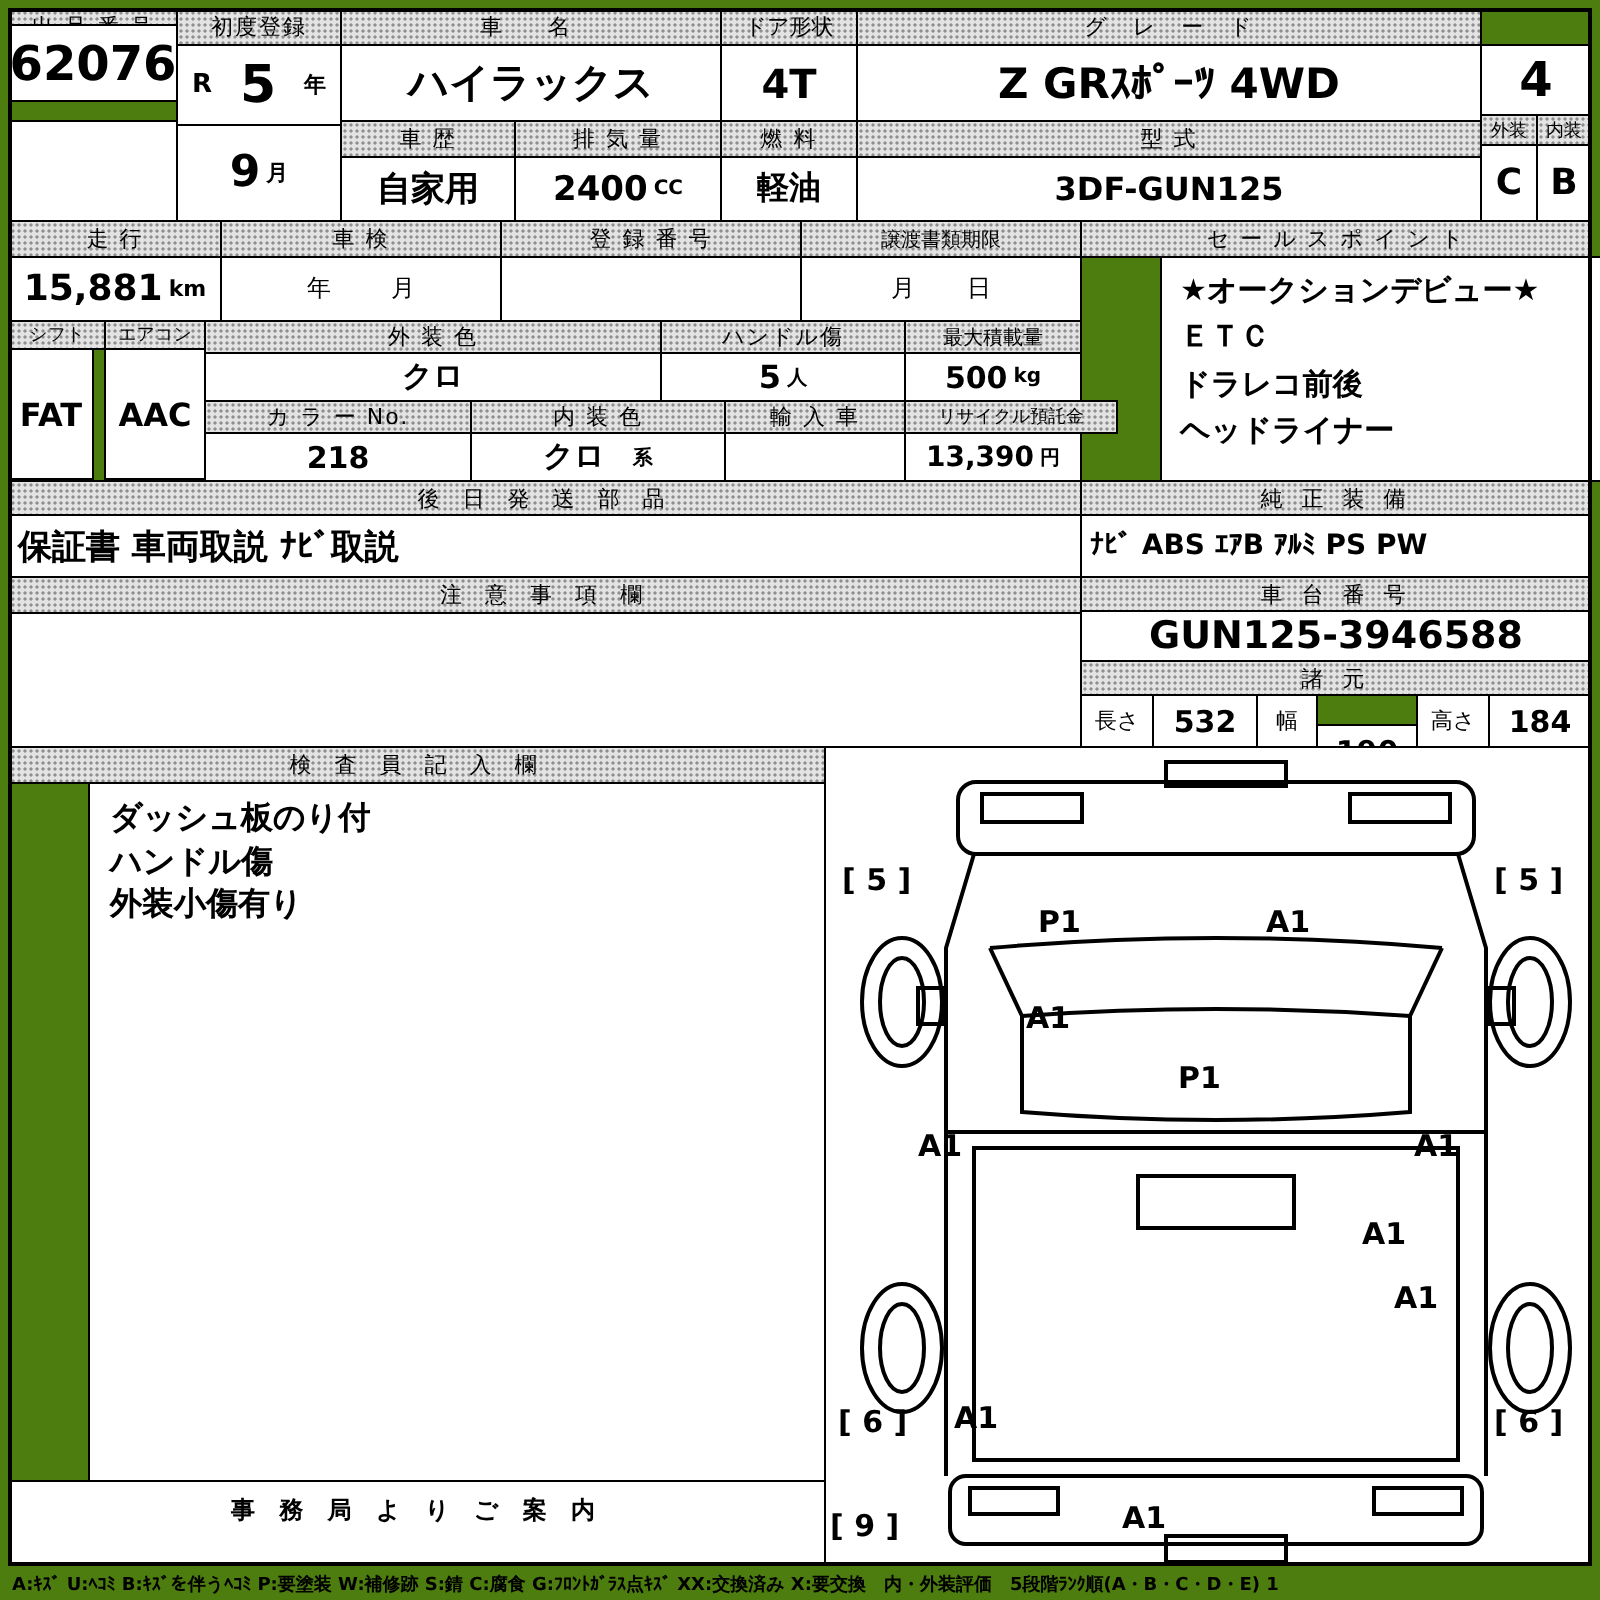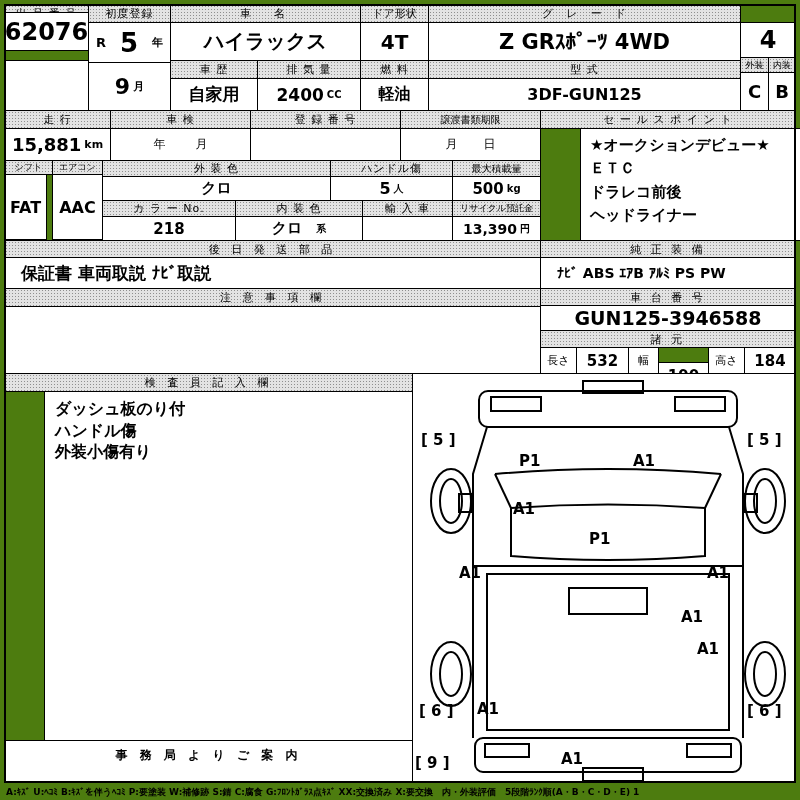--- a/index.html
+++ b/index.html
@@ -9,21 +9,21 @@
   }
   .cell { position:absolute; box-sizing:border-box; border:1px solid #000; background:#fff; overflow:hidden; }
   .hdr {
     display:flex; align-items:center; justify-content:center;
     font-size:11px; letter-spacing:1px;
     background-color:#e3e3e3;
     background-image:radial-gradient(#8f8f8f 0.7px, transparent 0.9px);
     background-size:3px 3px;
   }
   .val { display:flex; align-items:center; justify-content:center; font-weight:bold; }
-  .leftal { justify-content:flex-start; padding-left:16px; }
+  .leftal { justify-content:flex-start; padding-left:4px; }
   .unit { font-weight:bold; margin-left:3px; }
   .plain { font-weight:normal; }.f10{font-size:10px}.f11{font-size:11px}.f12{font-size:12px}
   .f13{font-size:13px}.f14{font-size:14px}.f15{font-size:15px}.f16{font-size:16px}
   .f17{font-size:17px}.f18{font-size:18px}.f19{font-size:19px}.f20{font-size:20px}
   .f21{font-size:21px}.f22{font-size:22px}.f24{font-size:24px}.f26{font-size:26px}
   .lines { display:block; padding:5px 9px; font-weight:bold;margin-left:40px; }
   .lines > div { line-height:1.55; }
   .frame { position:absolute; left:4px; top:4px; width:792px; height:779px;
     border:2px solid #000; box-sizing:border-box; pointer-events:none; }
   .anno { position:absolute; font-weight:bold; font-size:15px; white-space:nowrap; }
@@ -133,21 +133,21 @@
 
   <div class="cell hdr" style="left:235px;top:200px;width:128px;height:17px">内 装 色</div>
   <div class="cell val" style="left:235px;top:216px;width:128px;height:25px">
     <span class="f15">クロ</span>
     <span class="f10" style="margin-left:14px">系</span>
   </div>
 
   <div class="cell hdr" style="left:362px;top:200px;width:91px;height:17px">輸 入 車</div>
   <div class="cell" style="left:362px;top:216px;width:91px;height:25px"></div>
 
-  <div class="cell hdr" style="left:452px;top:200px;width:89px;height:17px;letter-spacing:0;font-size:9px">リサイクル預託金</div>
+  <div class="cell hdr" style="left:452px;top:200px;width:107px;height:17px;letter-spacing:0;font-size:9px">リサイクル預託金</div>
   <div class="cell val" style="left:452px;top:216px;width:89px;height:25px">
     <span class="f14">13,390</span>
     <span class="f10 unit">円</span>
   </div>
 
   <div class="cell hdr" style="left:4px;top:240px;width:537px;height:18px;letter-spacing:4px">後 日 発 送 部 品</div>
   <div class="cell val f17 leftal" style="left:4px;top:257px;width:537px;height:32px">保証書 車両取説 ﾅﾋﾞ取説</div>
 
   <div class="cell hdr" style="left:540px;top:240px;width:256px;height:18px;letter-spacing:3px">純 正 装 備</div>
   <div class="cell val f14 leftal" style="left:540px;top:257px;width:256px;height:32px">ﾅﾋﾞ ABS ｴｱB ｱﾙﾐ PS PW</div>

